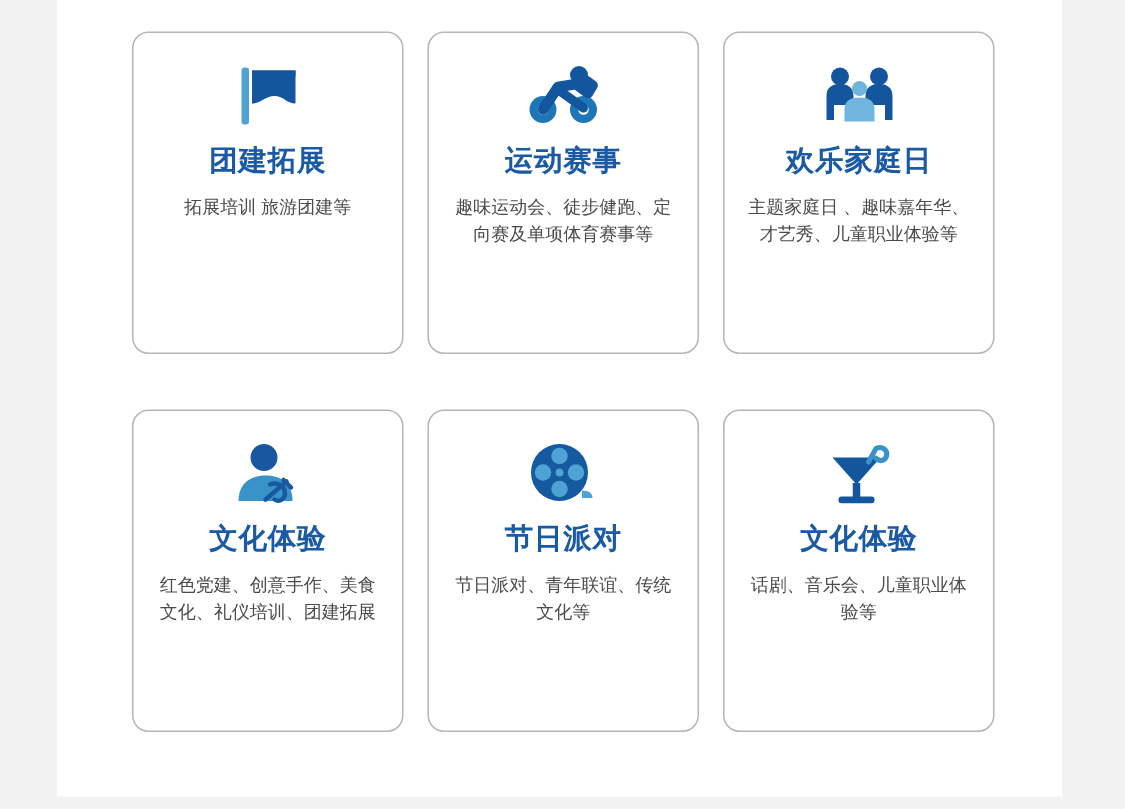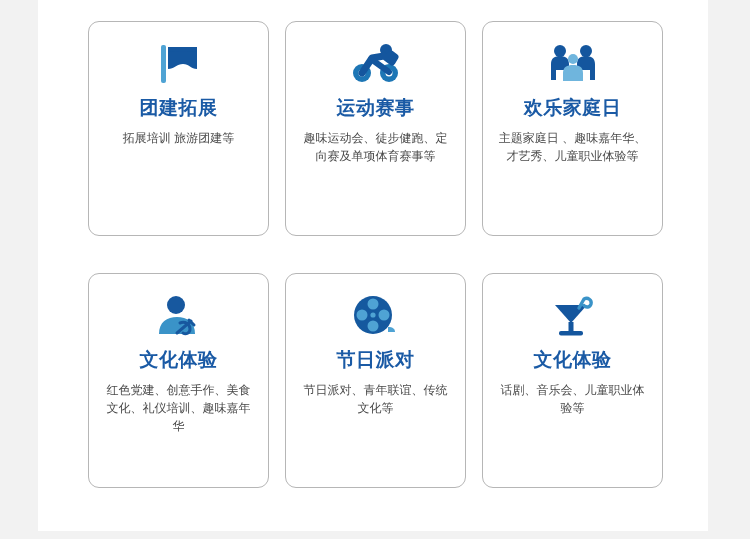--- a/index.html
+++ b/index.html
@@ -134,21 +134,21 @@
       <div class="card-icon">
         <svg width="48" height="44" viewBox="0 0 48 44">
           <circle cx="21" cy="11" r="9" fill="#17589f"></circle>
           <path d="M4 40 C4 28 12 23 22 23 C32 23 40 28 40 40 Z" fill="#3a93c8"></path>
           <path d="M25 29 C30 27 35 30 35 35 C35 39 31 41 28 39" stroke="#17589f" stroke-width="3" fill="none" stroke-linecap="round"></path>
           <path d="M22 39 L36 27" stroke="#17589f" stroke-width="3" stroke-linecap="round"></path>
           <path d="M34 26 L39 31" stroke="#17589f" stroke-width="3" stroke-linecap="round"></path>
         </svg>
       </div>
       <div class="card-title">文化体验</div>
-      <div class="card-desc">红色党建、创意手作、美食文化、礼仪培训、趣味嘉年华</div>
+      <div class="card-desc">红色党建、创意手作、美食文化、礼仪培训、团建拓展</div>
     </div>
 
     <div class="card">
       <div class="card-icon">
         <svg width="48" height="44" viewBox="0 0 48 44">
           <circle cx="21" cy="21" r="19" fill="#15599f"></circle>
           <circle cx="21" cy="10" r="5.5" fill="#4fa3d4"></circle>
           <circle cx="21" cy="32" r="5.5" fill="#4fa3d4"></circle>
           <circle cx="10" cy="21" r="5.5" fill="#4fa3d4"></circle>
           <circle cx="32" cy="21" r="5.5" fill="#4fa3d4"></circle>

